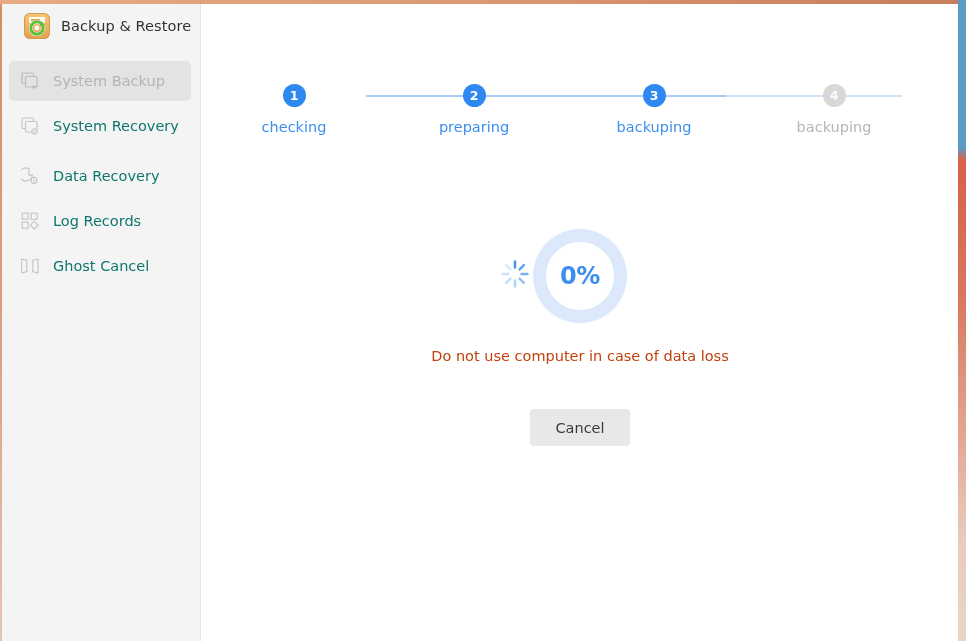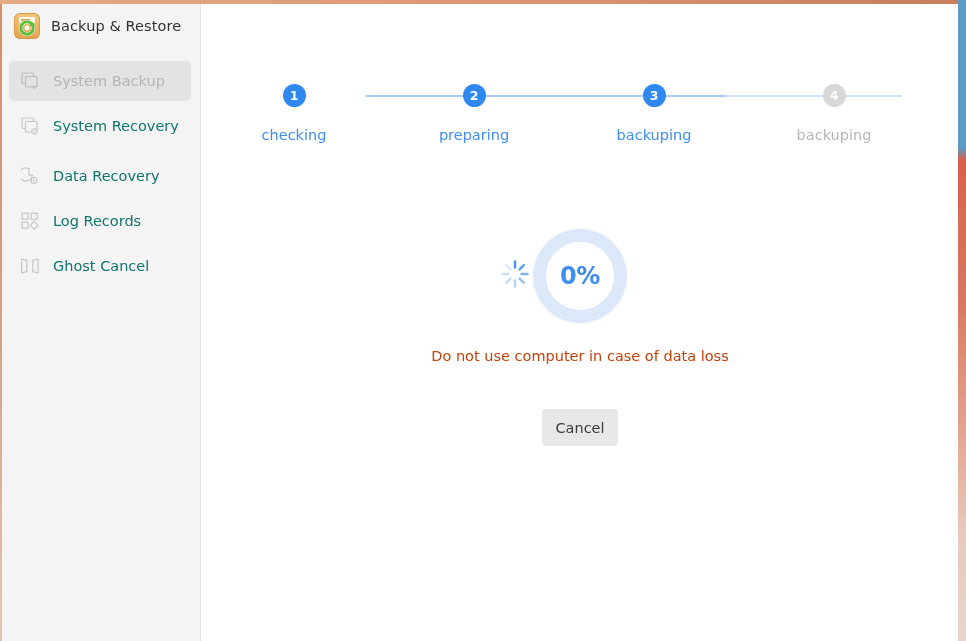--- a/index.html
+++ b/index.html
@@ -46,21 +46,21 @@
   #sidebar-left-edge {
     position: absolute; left: 0; top: 0;
     width: 2px; height: 637px;
     background: linear-gradient(to bottom, #d98d63 0%, #dba184 55%, #e6c4b2 100%);
   }
 
   #brand {
     display: flex;
     align-items: center;
     height: 44px;
-    padding-left: 14px;
+    padding-left: 24px;
   }
   #brand-icon {
     width: 26px; height: 26px;
     flex: 0 0 26px;
     border-radius: 6px;
     background: linear-gradient(to bottom, #f3c77a 0%, #eeb462 50%, #e2a14f 100%);
     position: relative;
     box-shadow: inset 0 0 0 1px #d79a4c;
   }
   #brand-icon .bar {
@@ -171,21 +171,21 @@
     font-size: 12.5px;
     font-weight: bold;
     line-height: 23px;
     text-align: center;
     position: relative;
     z-index: 2;
   }
   .step.done .dot, .step.current .dot { background: #2f88f0; }
   .step.todo .dot { background: #d8d8d8; color: #fbfbfb; }
   .step .step-label {
-    margin-top: 20px;
+    margin-top: 12px;
     font-size: 14.5px;
     white-space: nowrap;
   }
   .step.done .step-label, .step.current .step-label { color: #3c8ef0; }
   .step.todo .step-label { color: #b6b6b6; }
 
   .connector {
     position: absolute;
     top: 11px;
     height: 2px;
@@ -240,21 +240,21 @@
     margin-top: 22px;
     text-align: center;
     font-size: 14.5px;
     color: #c2410c;
   }
   #cancel-wrap {
     margin-top: 45px;
     text-align: center;
   }
   #cancel-button {
-    width: 76px; height: 37px;
+    width: 100px; height: 37px;
     border: none;
     border-radius: 4px;
     background: #e8e8e8;
     color: #3a3a3a;
     font-size: 14.5px;
     font-family: inherit;
     cursor: pointer;
   }
 </style>
 </head>

